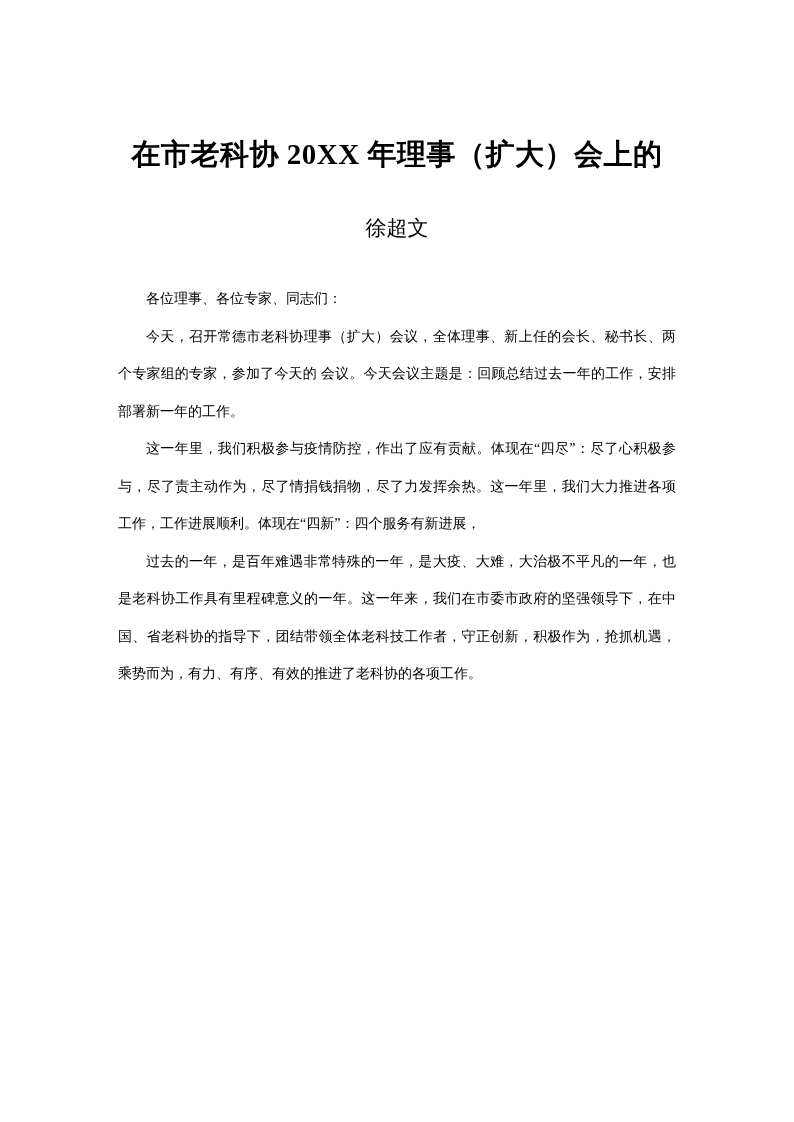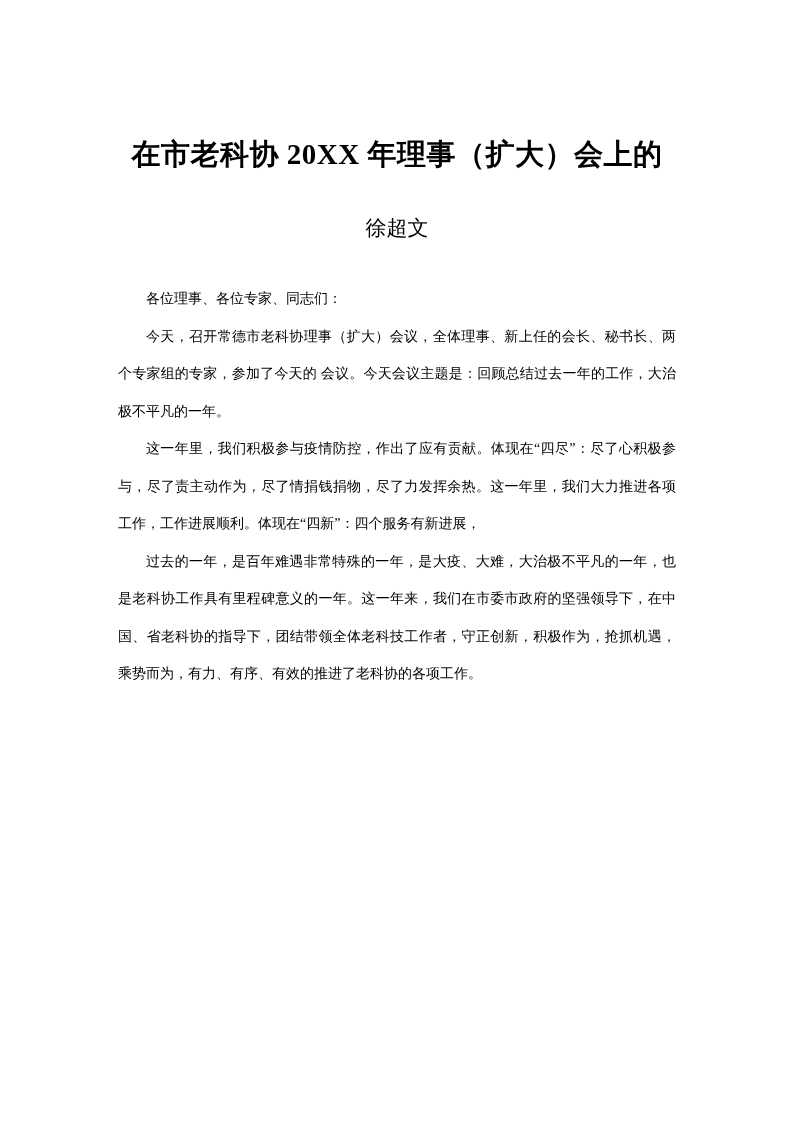--- a/index.html
+++ b/index.html
@@ -56,18 +56,18 @@
 <div class="page">
 
   <h1 class="doc-title">
     <span class="title-line">在市老科协 20XX 年理事（扩大）会上的</span>
   </h1>
 
   <div class="doc-author">徐超文</div>
 
   <div class="doc-body">
     <p>各位理事、各位专家、同志们：</p>
-    <p>今天，召开常德市老科协理事（扩大）会议，全体理事、新上任的会长、秘书长、两个专家组的专家，参加了今天的 会议。今天会议主题是：回顾总结过去一年的工作，大治极不平凡的一年。</p>
+    <p>今天，召开常德市老科协理事（扩大）会议，全体理事、新上任的会长、秘书长、两个专家组的专家，参加了今天的 会议。今天会议主题是：回顾总结过去一年的工作，安排部署新一年的工作。</p>
     <p>这一年里，我们积极参与疫情防控，作出了应有贡献。体现在“四尽”：尽了心积极参与，尽了责主动作为，尽了情捐钱捐物，尽了力发挥余热。这一年里，我们大力推进各项工作，工作进展顺利。体现在“四新”：四个服务有新进展，</p>
     <p>过去的一年，是百年难遇非常特殊的一年，是大疫、大难，大治极不平凡的一年，也是老科协工作具有里程碑意义的一年。这一年来，我们在市委市政府的坚强领导下，在中国、省老科协的指导下，团结带领全体老科技工作者，守正创新，积极作为，抢抓机遇，乘势而为，有力、有序、有效的推进了老科协的各项工作。</p>
   </div>
 
 </div>
 
 </body></html>

